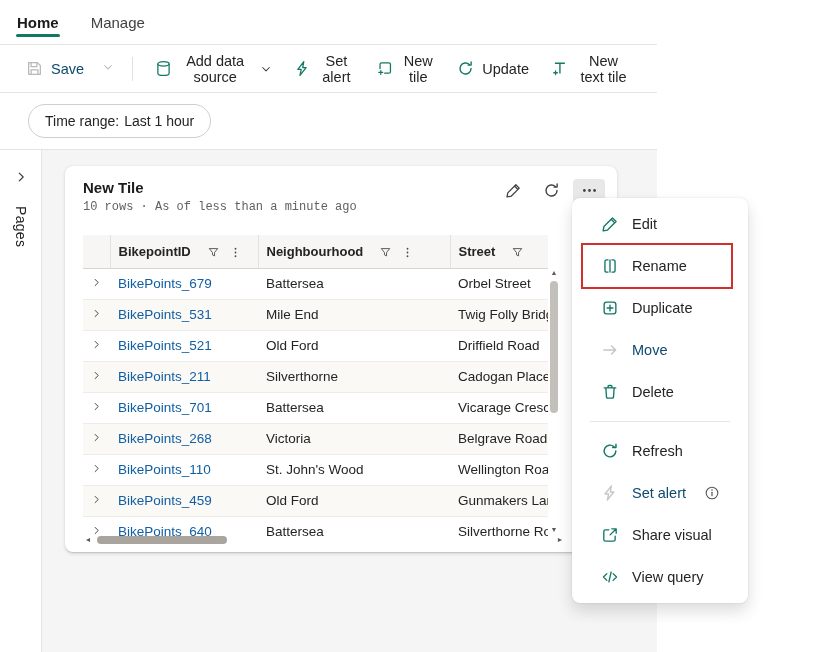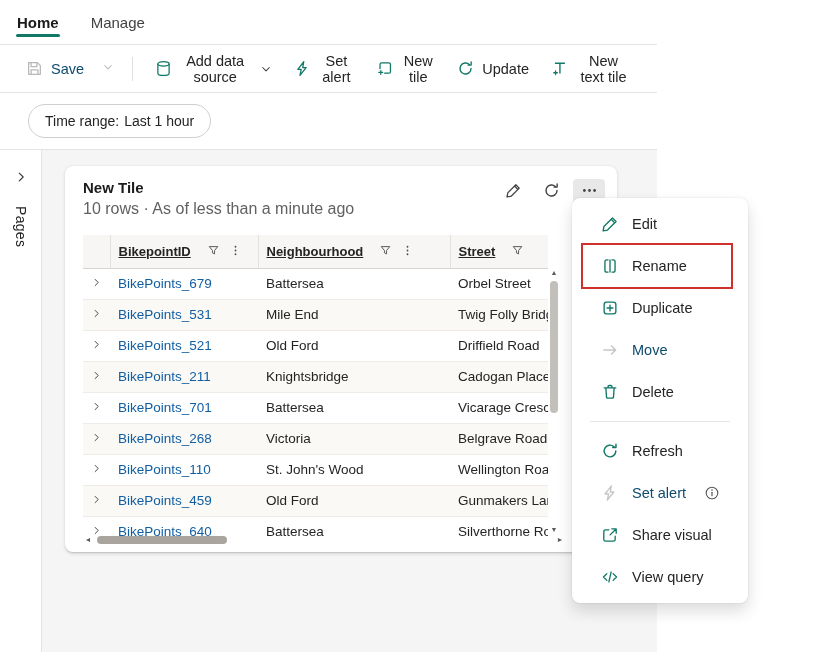--- a/index.html
+++ b/index.html
@@ -52,35 +52,35 @@
   .sb-chevron{border:none;background:none;padding:4px;display:flex;color:#424242;cursor:pointer;}
   .sb-chevron svg{width:14px;height:14px;}
   .sb-label{writing-mode:vertical-rl;font-size:14px;color:#242424;letter-spacing:.3px;}
   .main{flex:1;position:relative;background:#f5f5f5;min-width:0;}
 
   
   .card{position:absolute;left:23px;top:16px;width:552px;height:386px;background:#fff;
     border-radius:8px;box-shadow:0 1.6px 3.6px rgba(0,0,0,.13),0 .3px .9px rgba(0,0,0,.1);}
   .card-header{display:flex;justify-content:space-between;align-items:flex-start;padding:13px 12px 0 18px;}
   .card-title{font-size:15px;font-weight:700;color:#1b1b1b;}
-  .card-sub{font-size:16px;color:#616161;margin-top:4px;}
+  .card-sub{font-size:12px;color:#616161;margin-top:4px;font-family:Liberation Mono, monospace;}
   .card-actions{display:flex;gap:6px;align-items:center;}
   .icon-btn{width:32px;height:26px;display:flex;align-items:center;justify-content:center;
     border:none;background:none;border-radius:4px;color:#424242;cursor:pointer;}
   .icon-btn svg{width:17px;height:17px;}
   .icon-btn.open{background:#e8e8e8;}
 
   
   .table-wrap{position:absolute;left:18px;top:69px;width:465px;height:301px;overflow:hidden;}
   table.tile-table{border-collapse:collapse;table-layout:fixed;width:630px;}
   .tile-table th{height:33px;background:#f7f6f4;border-bottom:1px solid #d8d5d1;
     font-size:13px;font-weight:700;text-align:left;padding:0 8px;}
   .tile-table th.expander-th{padding:0;}
   .tile-table th:not(.expander-th){border-left:1px solid #e3e1de;}
-  .thwrap{display:flex;align-items:flex-start;text-decoration:underline;}
+  .thwrap{display:flex;align-items:flex-end;}
   .hlabel{white-space:nowrap;}
   .hicons{display:flex;align-items:center;gap:9px;margin-left:16px;color:#4a4a4a;}
   .hicon{display:flex;cursor:pointer;}
   .hicon svg{width:13px;height:13px;}
   .tile-table td{height:31px;border-bottom:1px solid #efece8;font-size:13.5px;
     padding:0 8px;white-space:nowrap;overflow:hidden;background:#fff;}
   .tile-table tr.alt td{background:#fbf9f6;}
   .tile-table td.expander{padding:0;text-align:center;color:#424242;cursor:pointer;}
   .tile-table td.expander svg{width:11px;height:11px;}
   .tile-table td.cell-link{color:var(--link-blue);}
@@ -336,21 +336,21 @@
                     </svg></td>
                   <td class="cell-link">BikePoints_521</td>
                   <td>Old Ford</td>
                   <td>Driffield Road</td>
                 </tr>
                 <tr class="alt">
                   <td class="expander"><svg viewBox="0 0 16 16">
                       <path d="M6 3.5L10.5 8 6 12.5" fill="none" stroke="currentColor" stroke-width="1.4" stroke-linecap="round" stroke-linejoin="round"></path>
                     </svg></td>
                   <td class="cell-link">BikePoints_211</td>
-                  <td>Knightsbridge</td>
+                  <td>Silverthorne</td>
                   <td>Cadogan Place</td>
                 </tr>
                 <tr>
                   <td class="expander"><svg viewBox="0 0 16 16">
                       <path d="M6 3.5L10.5 8 6 12.5" fill="none" stroke="currentColor" stroke-width="1.4" stroke-linecap="round" stroke-linejoin="round"></path>
                     </svg></td>
                   <td class="cell-link">BikePoints_701</td>
                   <td>Battersea</td>
                   <td>Vicarage Cresc</td>
                 </tr>

